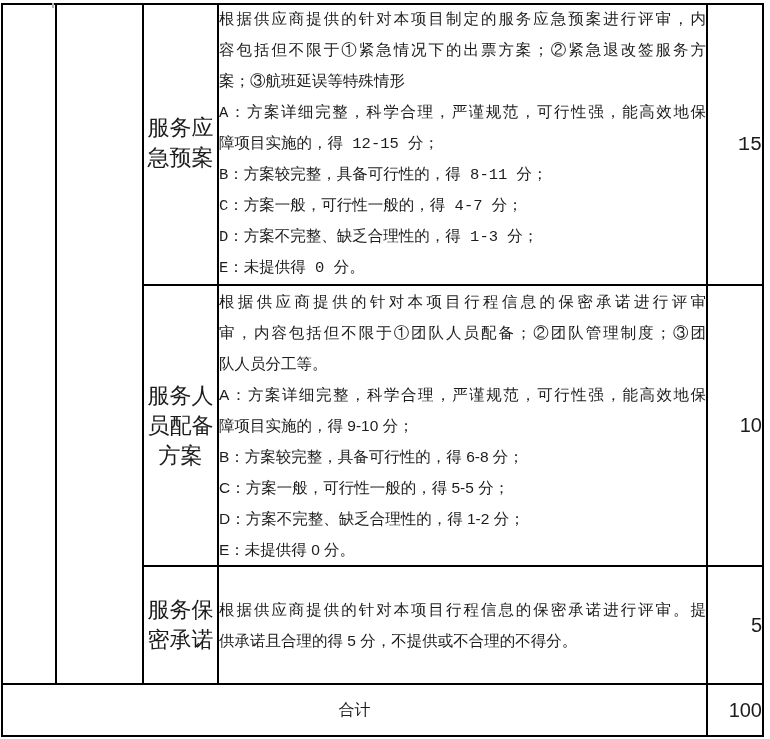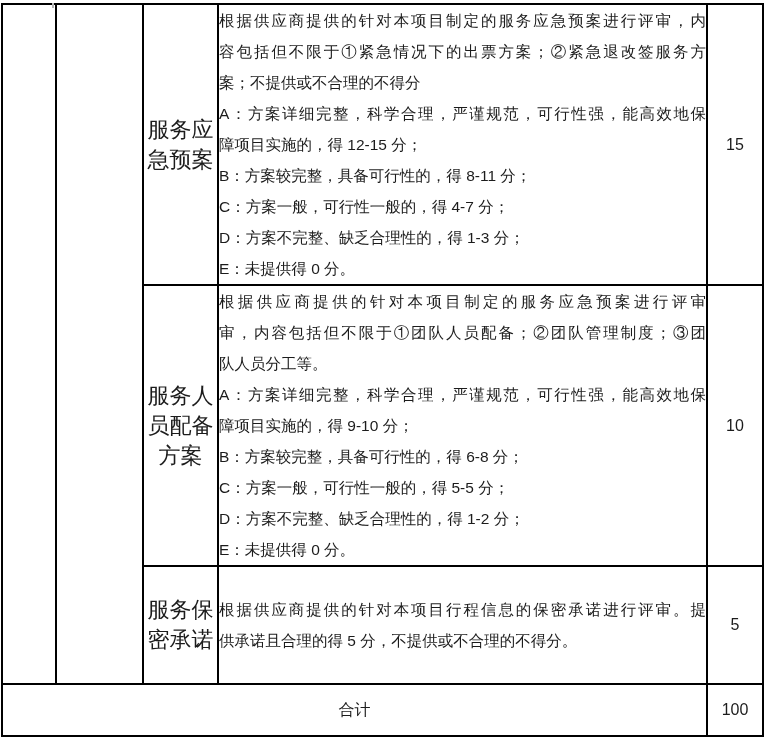--- a/index.html
+++ b/index.html
@@ -57,24 +57,24 @@
     line-height: 31px;
   }
   td.desc-cell .ln {
     min-height: 31px;
   }
   td.desc-cell .ln.fill {
     text-align: justify;
     text-align-last: justify;
   }
   td.score-cell {
-    text-align: center;
-    font-size: 16px;
+    text-align: right;
+    font-size: 20px;
   }
-  tr.r1 > td { height: 278px; }
+  tr.r1 > td { height: 278px; font-family: Liberation Mono, monospace; }
   tr.r2 > td { height: 278px; }
   tr.r3 > td { height: 116px; }
   tr.r4 > td { height: 50px; border-radius: 10px; }
   td.total-label-cell {
     text-align: center;
     font-size: 16px;
   }
 </style>
 </head>
 <body>
@@ -93,35 +93,35 @@
     </colgroup>
 
     <tbody>
         <tr class="r1">
       <td rowspan="3"></td>
       <td rowspan="3"></td>
       <td class="label-cell">服务应急预案</td>
       <td class="desc-cell">
         <div class="ln fill">根据供应商提供的针对本项目制定的服务应急预案进行评审，内</div>
         <div class="ln fill">容包括但不限于①紧急情况下的出票方案；②紧急退改签服务方</div>
-        <div class="ln">案；不提供或不合理的不得分</div>
+        <div class="ln">案；③航班延误等特殊情形</div>
         <div class="ln fill">A：方案详细完整，科学合理，严谨规范，可行性强，能高效地保</div>
         <div class="ln">障项目实施的，得 12-15 分；</div>
         <div class="ln">B：方案较完整，具备可行性的，得 8-11 分；</div>
         <div class="ln">C：方案一般，可行性一般的，得 4-7 分；</div>
         <div class="ln">D：方案不完整、缺乏合理性的，得 1-3 分；</div>
         <div class="ln">E：未提供得 0 分。</div>
       </td>
       <td class="score-cell">15</td>
     </tr>
 
     <tr class="r2">
       <td class="label-cell">服务人员配备方案</td>
       <td class="desc-cell">
-        <div class="ln fill">根据供应商提供的针对本项目制定的服务应急预案进行评审</div>
+        <div class="ln fill">根据供应商提供的针对本项目行程信息的保密承诺进行评审</div>
         <div class="ln fill">审，内容包括但不限于①团队人员配备；②团队管理制度；③团</div>
         <div class="ln">队人员分工等。</div>
         <div class="ln fill">A：方案详细完整，科学合理，严谨规范，可行性强，能高效地保</div>
         <div class="ln">障项目实施的，得 9-10 分；</div>
         <div class="ln">B：方案较完整，具备可行性的，得 6-8 分；</div>
         <div class="ln">C：方案一般，可行性一般的，得 5-5 分；</div>
         <div class="ln">D：方案不完整、缺乏合理性的，得 1-2 分；</div>
         <div class="ln">E：未提供得 0 分。</div>
       </td>
       <td class="score-cell">10</td>

